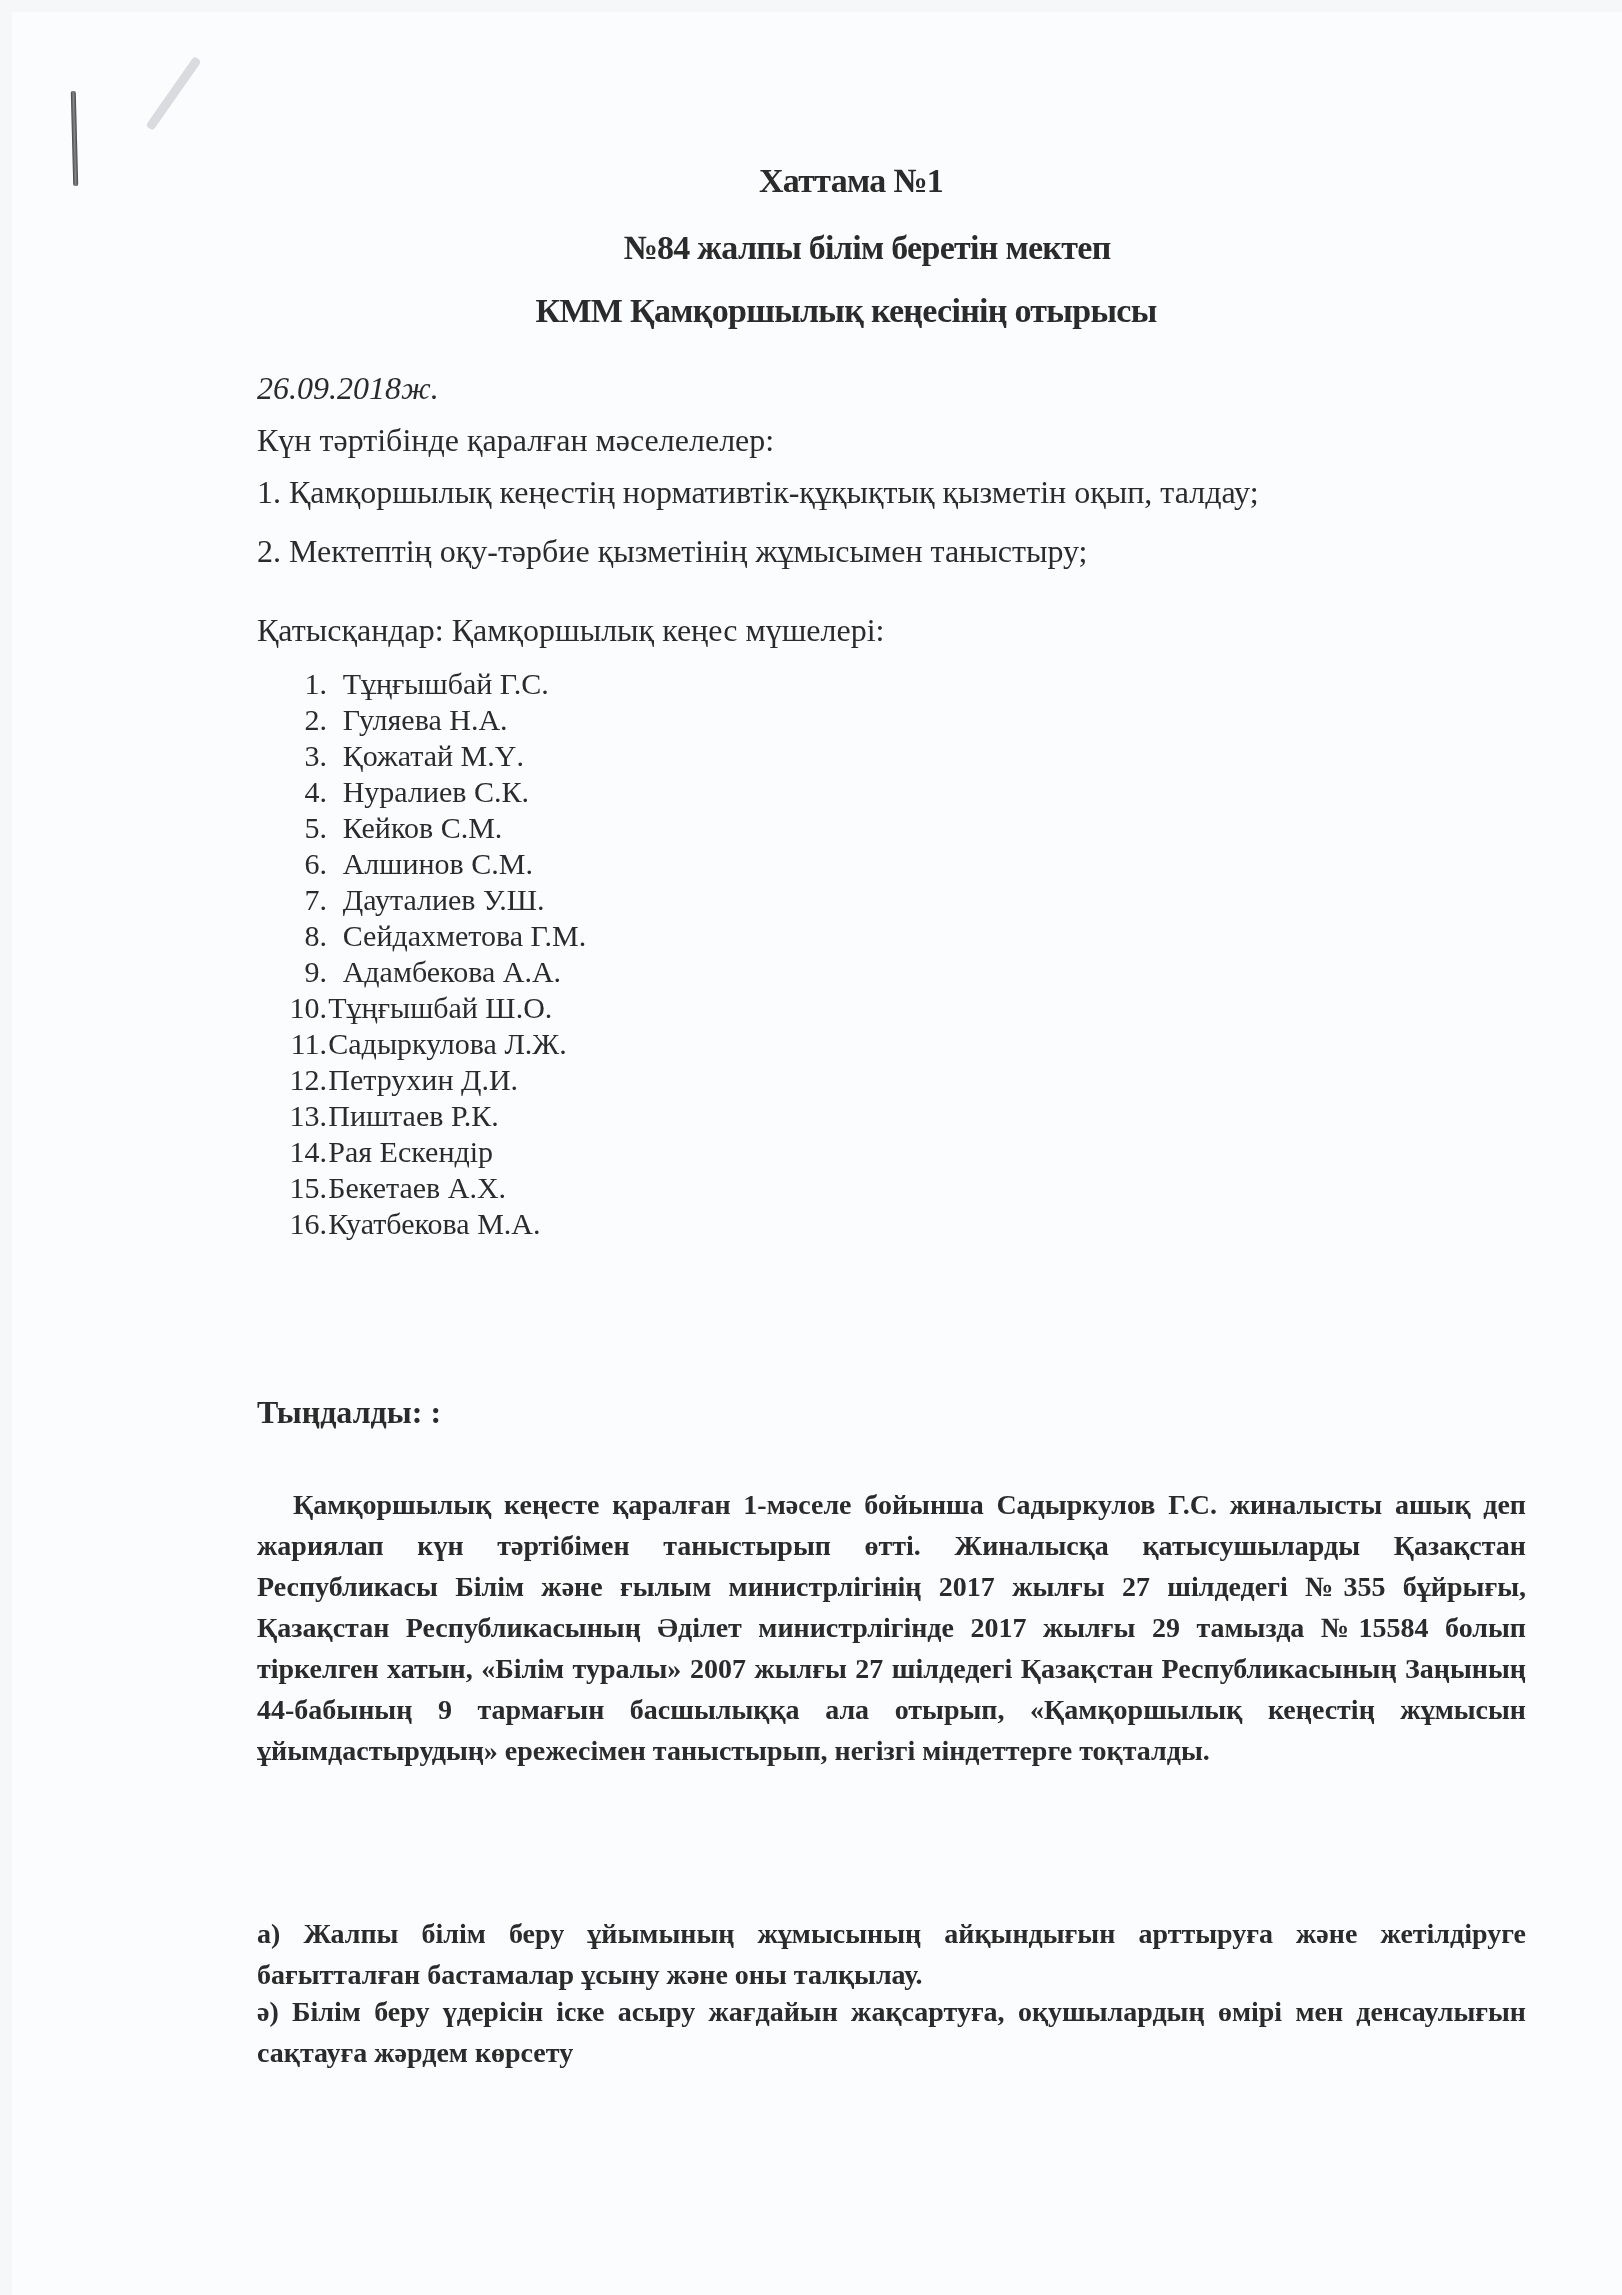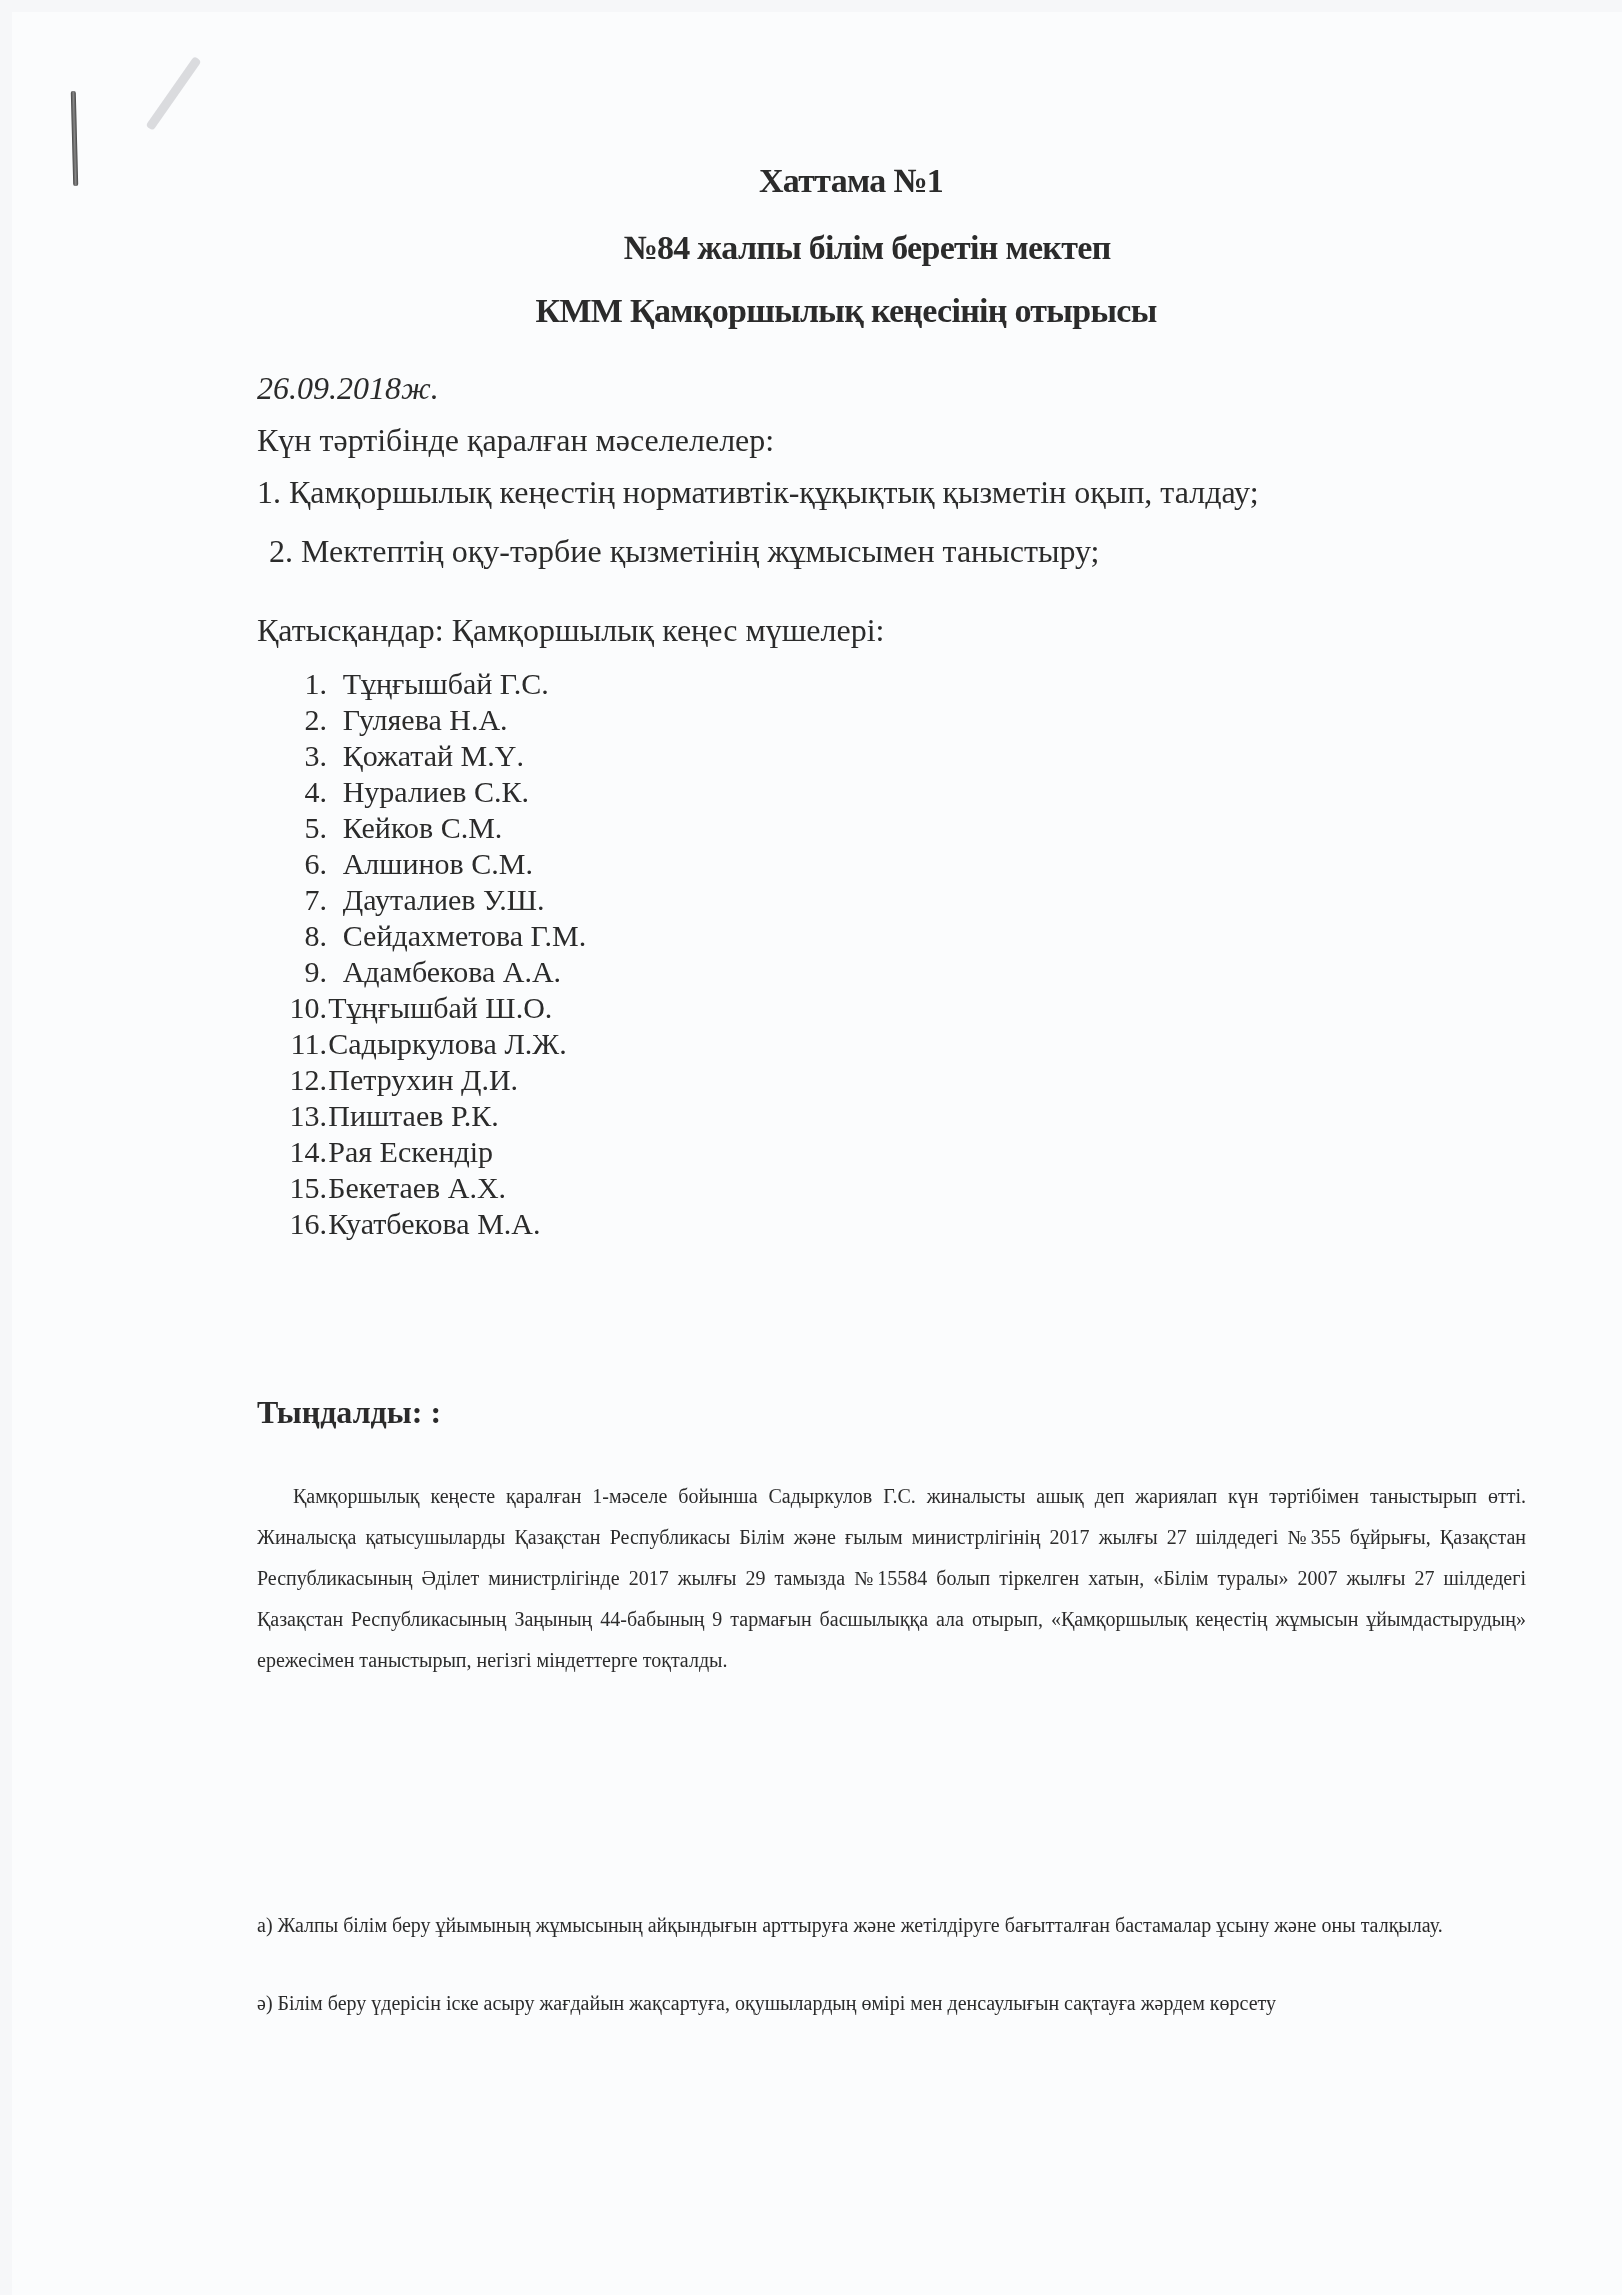--- a/index.html
+++ b/index.html
@@ -71,21 +71,21 @@
     .t3 { top: 292px; padding-left: 69px; box-sizing: border-box; }
     .line {
       position: absolute;
       left: 257px;
       font-size: 32px;
       white-space: nowrap;
     }
     .date { top: 370px; font-style: italic; }
     .agenda-title { top: 422px; }
     .agenda-1 { top: 474px; }
-    .agenda-2 { top: 533px; margin-left: 12px; }
+    .agenda-2 { top: 533px; }
     .attendees-title { top: 612px; }
     .attendees {
       position: absolute;
       left: 288px;
       top: 666px;
       font-size: 30px;
       line-height: 36px;
       margin: 0;
       padding: 0;
       list-style: none;
@@ -94,23 +94,24 @@
     .attendees .num { display: inline-block; width: 39px; text-align: right; padding-right: 15.7px; }
     .attendees li.wide .num { width: 39px; padding-right: 1.3px; }
     .heard {
       top: 1394px;
       font-weight: bold;
     }
     .para {
       position: absolute;
       left: 257px;
       width: 1269px;
-      font-size: 20px;
+      font-size: 28px;
       line-height: 41px;
       text-align: justify;
+      font-weight: bold;
     }
     .para-main { top: 1456px; text-indent: 36px; }
     .para-a { top: 1885px; }
     .para-ae { top: 1963px; }
   </style>
 </head>
 <body>
 
 <div class="page">
   <div class="staple"></div>

